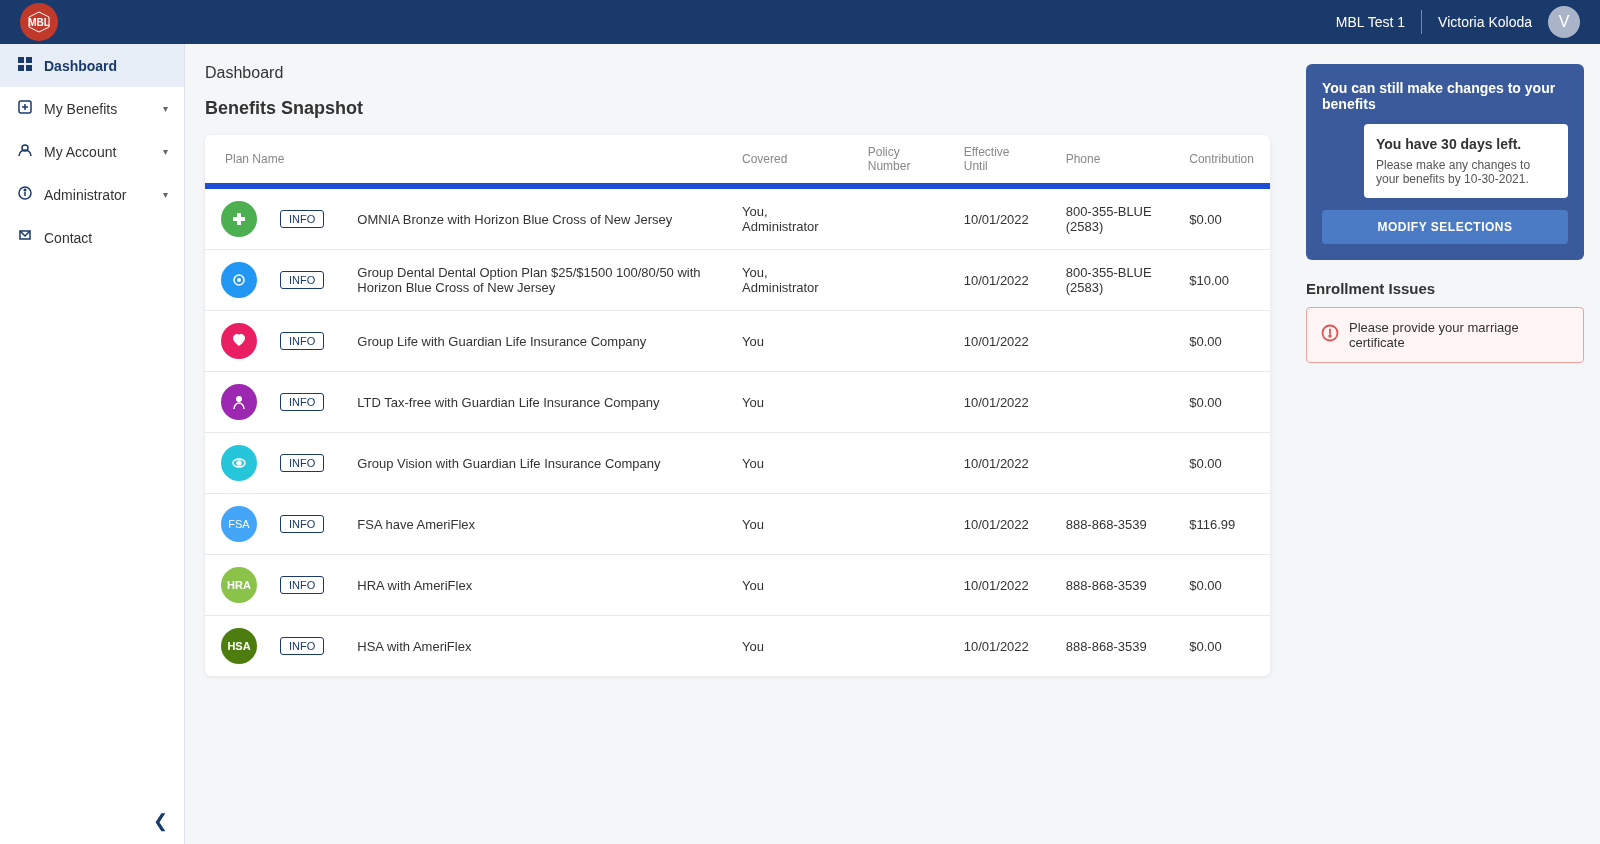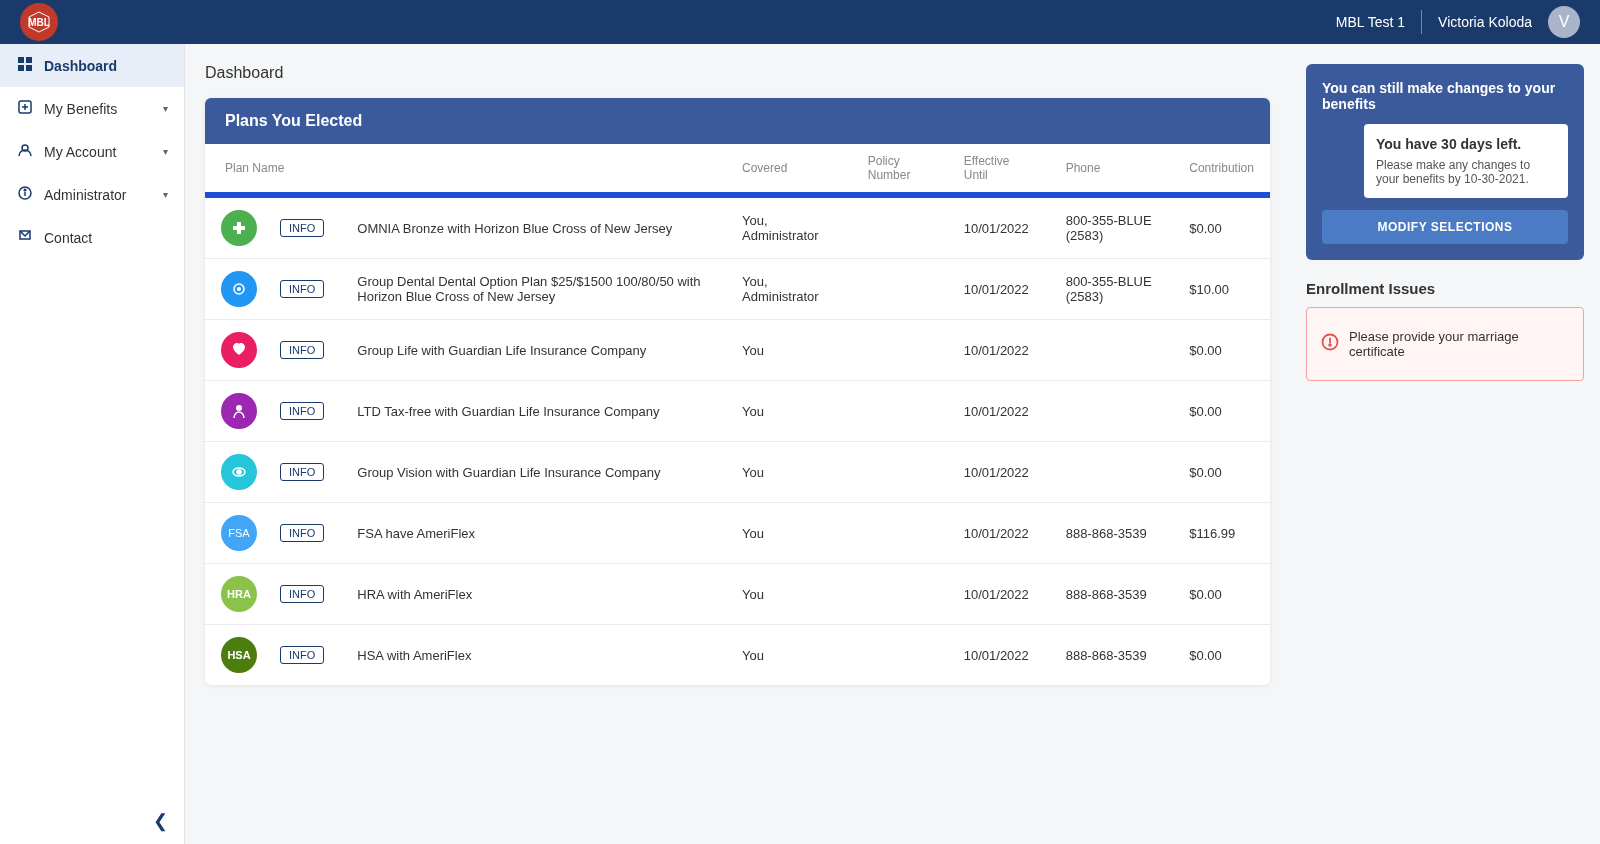--- a/index.html
+++ b/index.html
@@ -251,21 +251,21 @@
     .enrollment-section-title {
       font-size: 15px;
       font-weight: 600;
       color: #333;
       margin-bottom: 10px;
     }
     .enrollment-issue {
       border: 1px solid #f5a0a0;
       background: #fff5f5;
       border-radius: 4px;
-      padding: 21px 14px;
+      padding: 12px 14px;
       display: flex;
       align-items: center;
       gap: 10px;
       font-size: 13px;
       color: #333;
     }
     .issue-icon {
       color: #e05252;
       font-size: 16px;
       flex-shrink: 0;
@@ -349,23 +349,23 @@
             <path d="M3 3l5 5 5-5"></path>
           </svg>
       </span>
       <span>Contact</span>
     </div>
     <div class="sidebar-collapse-btn">❮</div>
   </nav>
 
   <main class="main-content">
     <div class="page-title">Dashboard</div>
+    <div class="section-title">Benefits Snapshot</div>
 
     <div class="plans-card">
-      <div class="plans-header">Plans You Elected</div>
       <table class="plans-table">
         <thead>
           <tr>
             <th style="padding-left:20px;">Plan Name</th>
             <th>Covered</th>
             <th>Policy Number</th>
             <th>Effective Until</th>
             <th>Phone</th>
             <th>Contribution</th>
           </tr>

